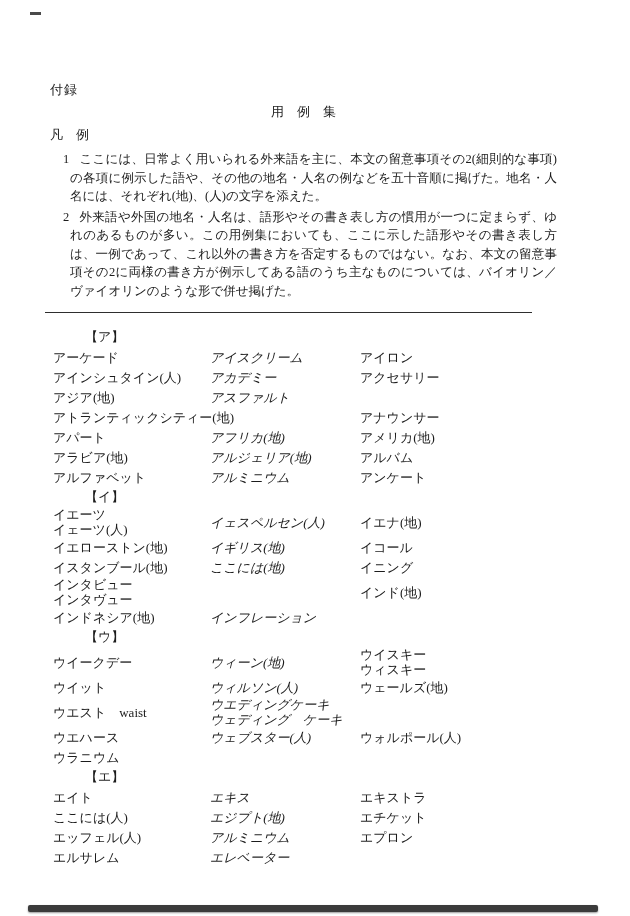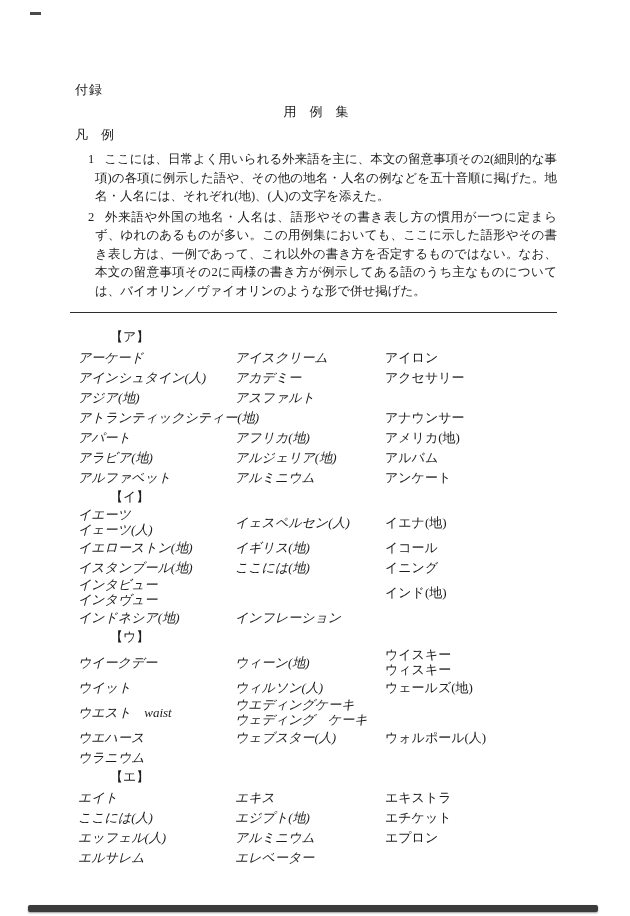--- a/index.html
+++ b/index.html
@@ -1,21 +1,21 @@
 <!DOCTYPE html>
 <html><head>
 <meta charset="utf-8">
 <style>
   html, body { margin: 0; padding: 0; background: #ffffff; }
   .page {
     position: relative;
     width: 630px;
     height: 916px;
     box-sizing: border-box;
-    padding: 82px 73px 0 75px;
+    padding: 82px 73px 0 50px;
     background: #ffffff;
     color: #1c1c1c;
     font-family: "Liberation Serif", "DejaVu Serif", serif;
     overflow: hidden;
   }
   .appendix-label {
     font-size: 13px;
     line-height: 15px;
     margin-bottom: 7px;
     letter-spacing: 1px;
@@ -53,21 +53,21 @@
     line-height: 20px;
     font-size: 13px;
     padding-left: 32px;
   }
   .row {
     display: flex;
     align-items: center;
     min-height: 20px;
   }
   .cell { overflow: visible; white-space: nowrap; }
-  .cell.c0 { width: 157px; flex: 0 0 157px; font-style: italic; }
+  .cell.c0 { width: 157px; flex: 0 0 157px; }
   .cell.c1 { width: 150px; flex: 0 0 150px; font-style: italic; }
   .cell.c2 { flex: 1 1 auto; }
   .word {
     font-size: 13px;
     line-height: 15px;
   }
   .scan-mark-top {
     position: absolute;
     left: 30px;
     top: 12px;

